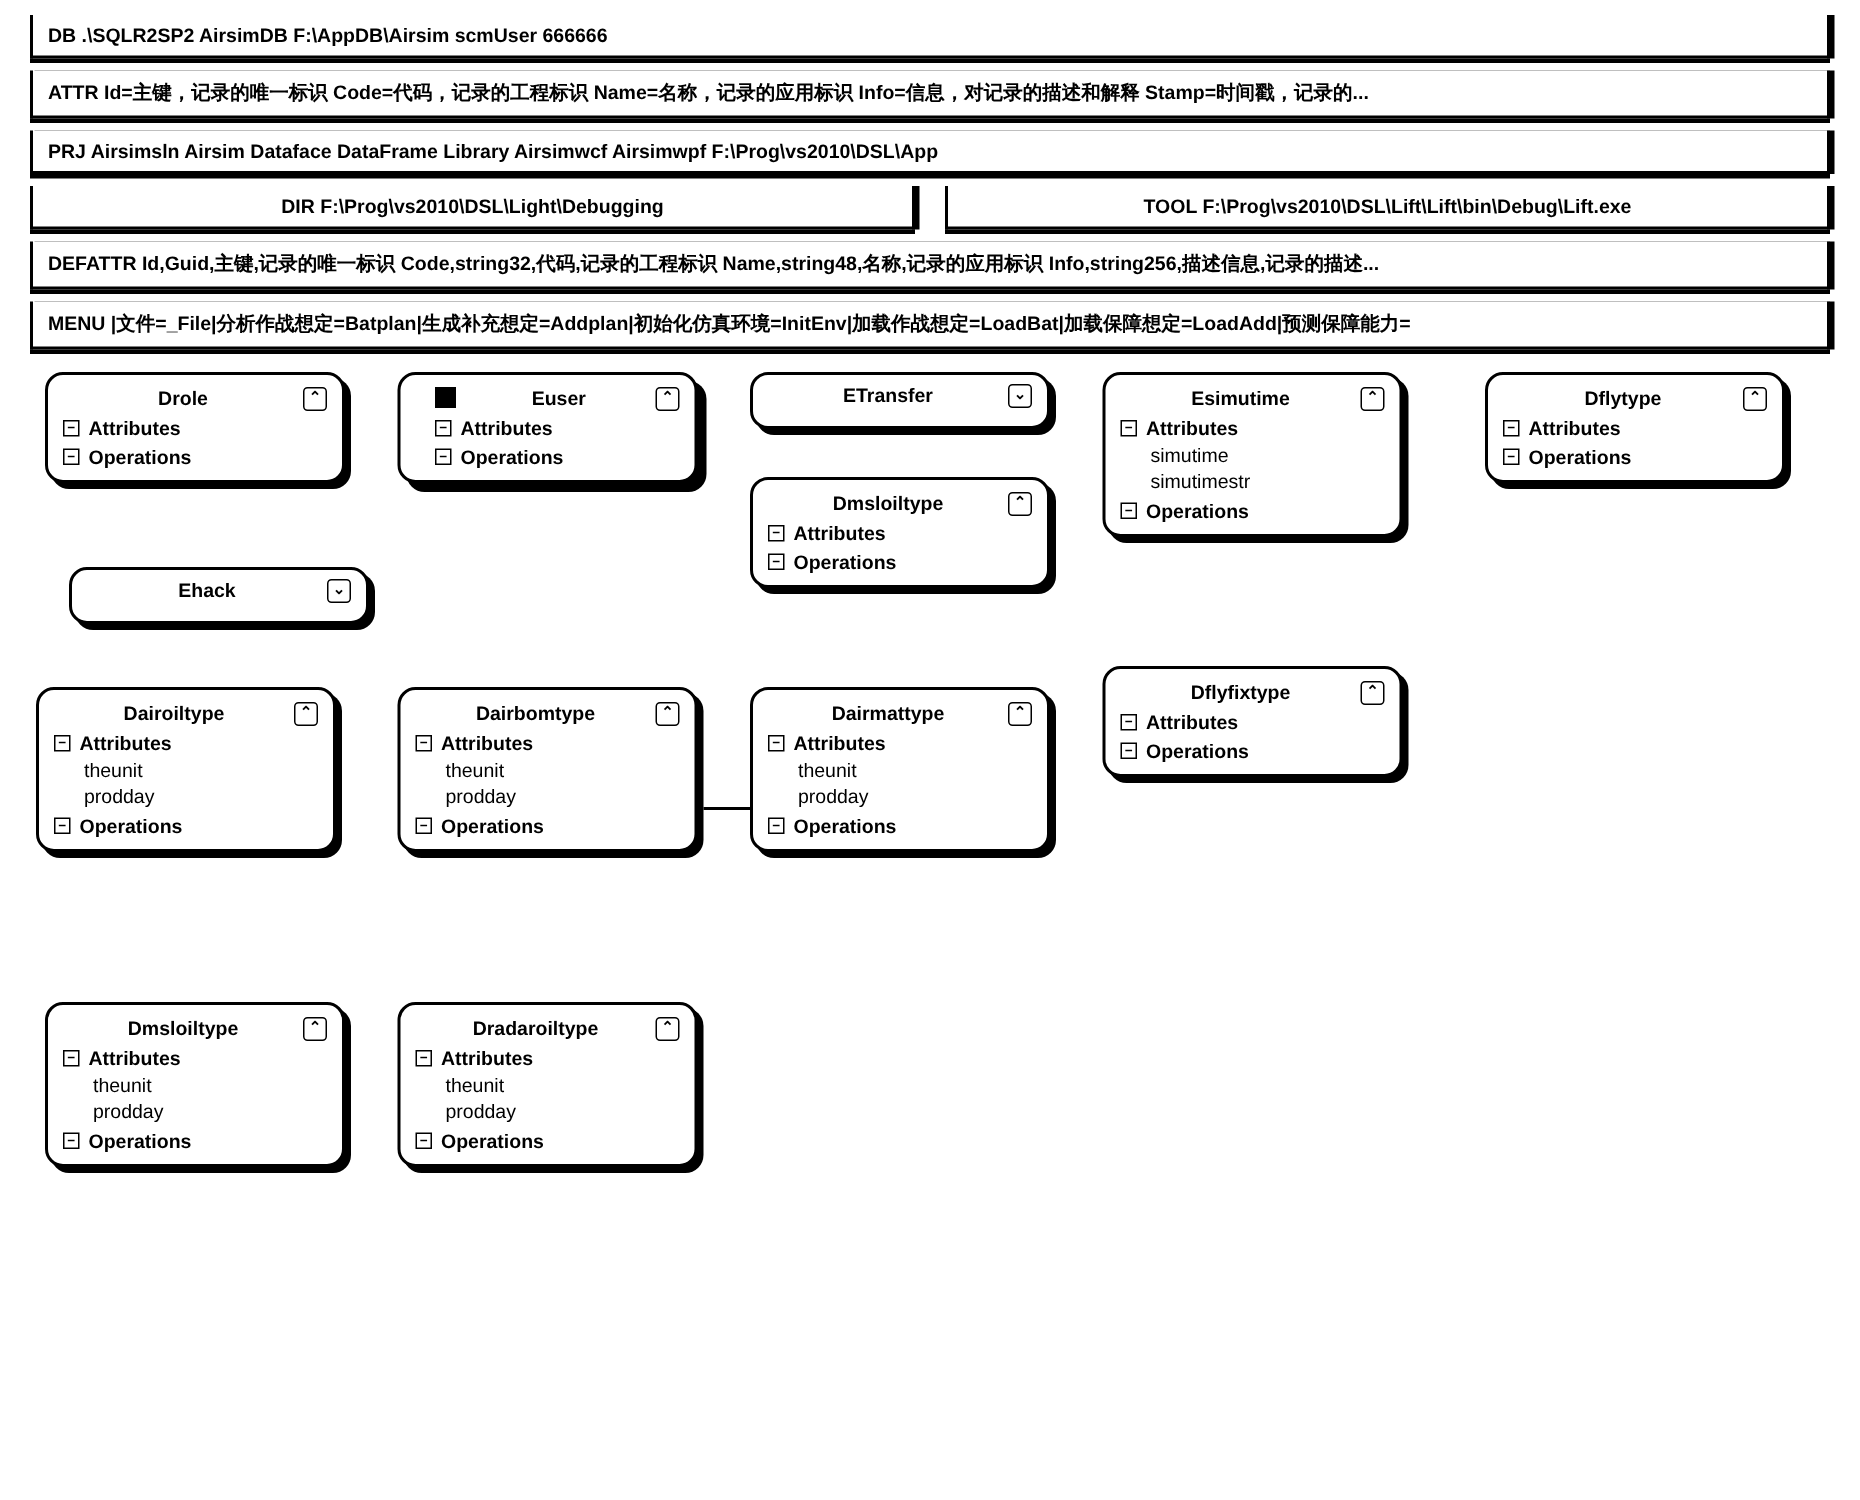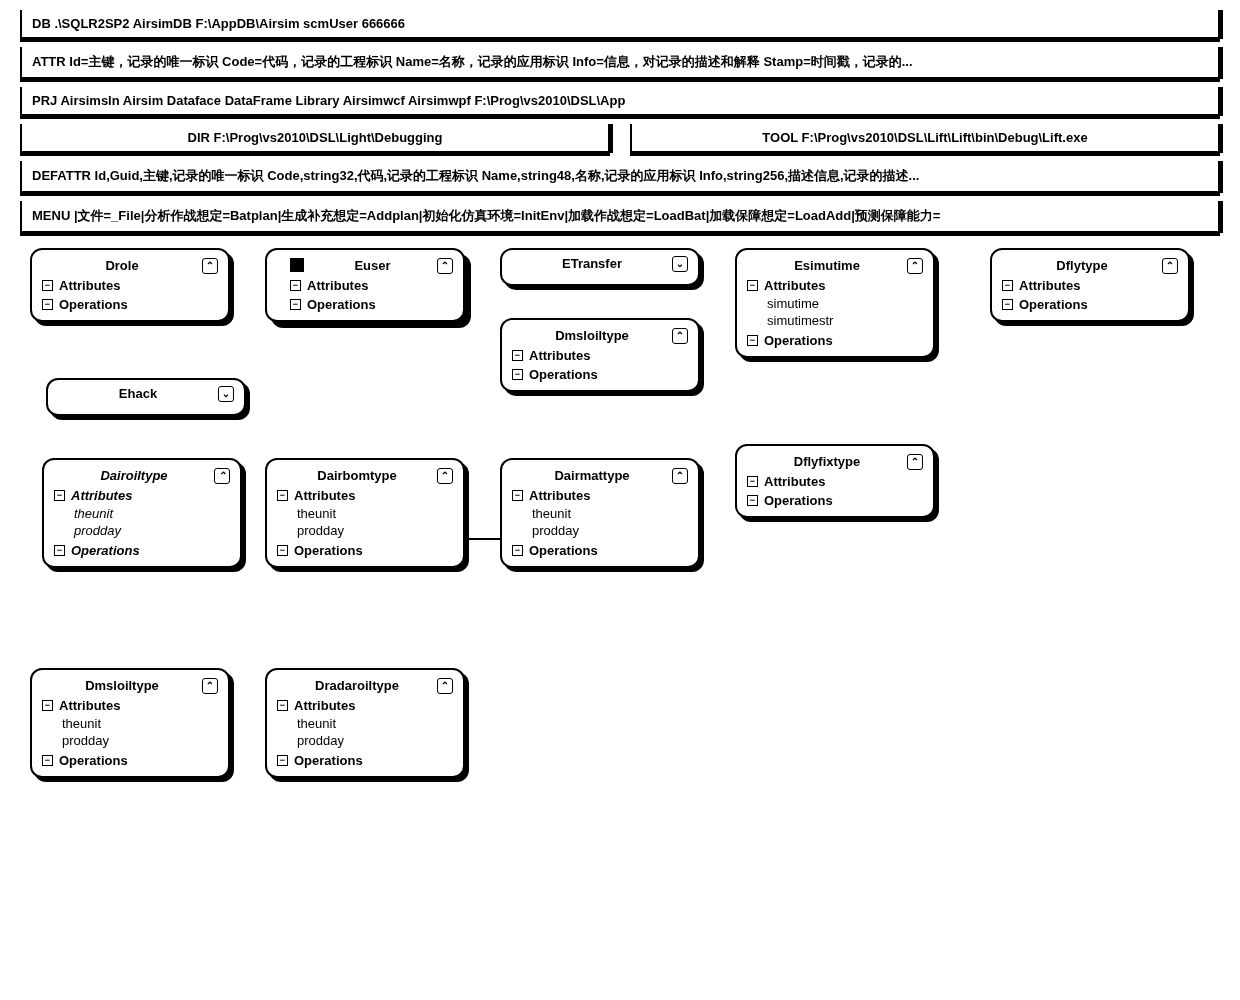--- a/index.html
+++ b/index.html
@@ -213,21 +213,21 @@
     <div class="section">
         <span class="boxminus">−</span>
         <span>Attributes</span>
       </div>
     <div class="section">
         <span class="boxminus">−</span>
         <span>Operations</span>
       </div>
   </div>
 
-  <div class="entity" style="left:22px; top:210px;font-style:italic;">
+  <div class="entity" style="left:4px; top:210px;">
     <div class="entity-header">
       <span class="entity-title">Dairoiltype</span>
       <span class="toggle-icon">⌃</span>
     </div>
     <div class="section">
         <span class="boxminus">−</span>
         <span>Attributes</span>
       </div>
     <div class="attr-list">
       <div class="attr-item">theunit</div>

